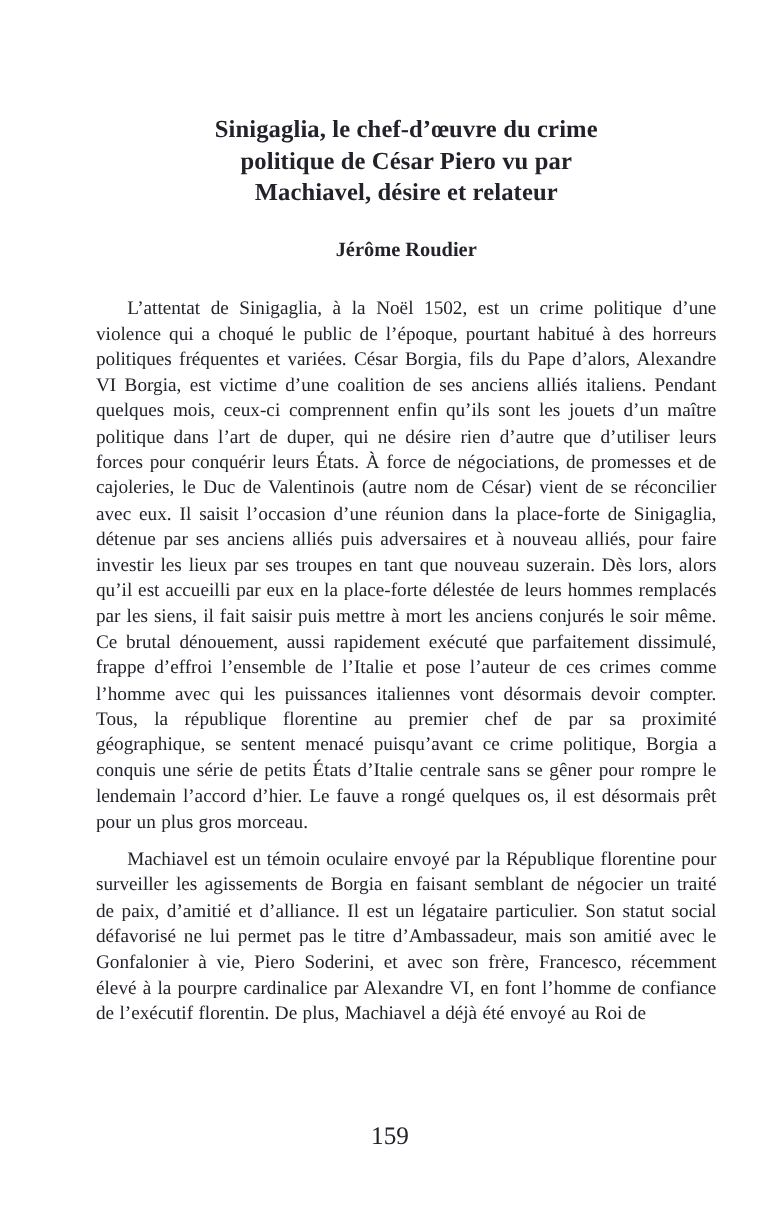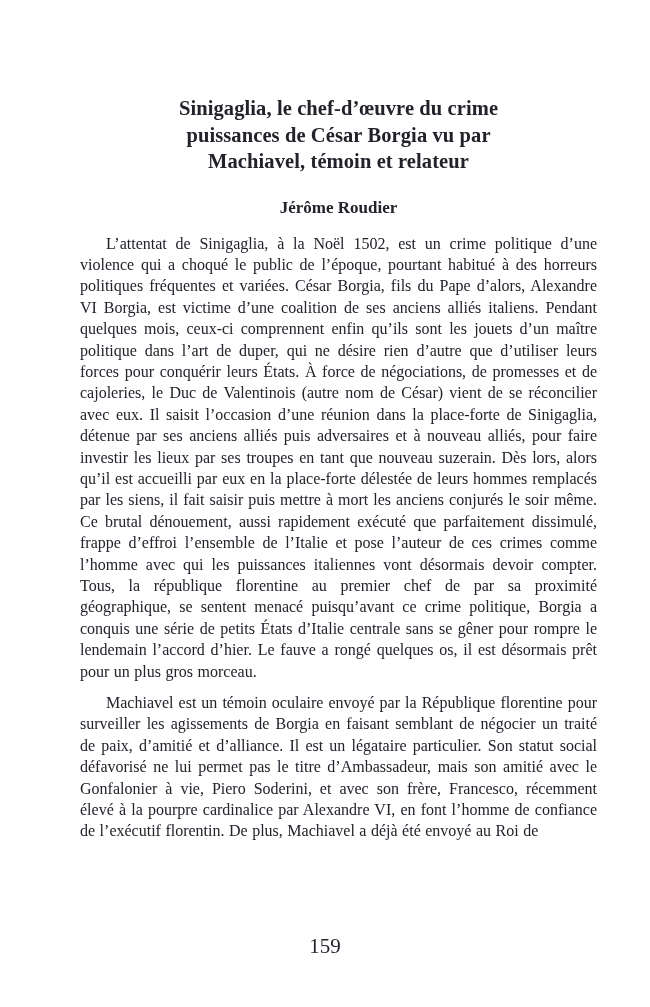--- a/index.html
+++ b/index.html
@@ -24,21 +24,21 @@
   }
   .title {
     margin: 0 0 23px 0;
     text-align: center;
     font-size: 20.5px;
     line-height: 26.5px;
     font-weight: bold;
     letter-spacing: 0.1px;
   }
   .author {
-    margin: 0 0 15px 0;
+    margin: 0 0 29px 0;
     text-align: center;
     font-size: 17px;
     font-weight: bold;
   }
   .body-text p {
     margin: 10px;
     font-size: 16px;
     line-height: 21.4px;
     text-align: justify;
     text-indent: 26px;
@@ -52,22 +52,22 @@
     text-align: center;
     font-size: 21px;
   }
 </style>
 </head>
 <body>
 
 <div class="page">
   <h1 class="title">
     <span>Sinigaglia, le chef-d’œuvre du crime</span><br>
-    <span>puissances de César Borgia vu par</span><br>
-    <span>Machiavel, témoin et relateur</span>
+    <span>politique de César Piero vu par</span><br>
+    <span>Machiavel, désire et relateur</span>
   </h1>
 
   <div class="author">Jérôme Roudier</div>
 
   <div class="body-text">
     <p>L’attentat de Sinigaglia, à la Noël 1502, est un crime politique d’une violence qui a choqué le public de l’époque, pourtant habitué à des horreurs politiques fréquentes et variées. César Borgia, fils du Pape d’alors, Alexandre VI Borgia, est victime d’une coalition de ses anciens alliés italiens. Pendant quelques mois, ceux-ci comprennent enfin qu’ils sont les jouets d’un maître politique dans l’art de duper, qui ne désire rien d’autre que d’utiliser leurs forces pour conquérir leurs États. À force de négociations, de promesses et de cajoleries, le Duc de Valentinois (autre nom de César) vient de se réconcilier avec eux. Il saisit l’occasion d’une réunion dans la place-forte de Sinigaglia, détenue par ses anciens alliés puis adversaires et à nouveau alliés, pour faire investir les lieux par ses troupes en tant que nouveau suzerain. Dès lors, alors qu’il est accueilli par eux en la place-forte délestée de leurs hommes remplacés par les siens, il fait saisir puis mettre à mort les anciens conjurés le soir même. Ce brutal dénouement, aussi rapidement exécuté que parfaitement dissimulé, frappe d’effroi l’ensemble de l’Italie et pose l’auteur de ces crimes comme l’homme avec qui les puissances italiennes vont désormais devoir compter. Tous, la république florentine au premier chef de par sa proximité géographique, se sentent menacé puisqu’avant ce crime politique, Borgia a conquis une série de petits États d’Italie centrale sans se gêner pour rompre le lendemain l’accord d’hier. Le fauve a rongé quelques os, il est désormais prêt pour un plus gros morceau.</p>
     <p>Machiavel est un témoin oculaire envoyé par la République florentine pour surveiller les agissements de Borgia en faisant semblant de négocier un traité de paix, d’amitié et d’alliance. Il est un légataire particulier. Son statut social défavorisé ne lui permet pas le titre d’Ambassadeur, mais son amitié avec le Gonfalonier à vie, Piero Soderini, et avec son frère, Francesco, récemment élevé à la pourpre cardinalice par Alexandre VI, en font l’homme de confiance de l’exécutif florentin. De plus, Machiavel a déjà été envoyé au Roi de</p>
   </div>
 
   <div class="page-number">159</div>

